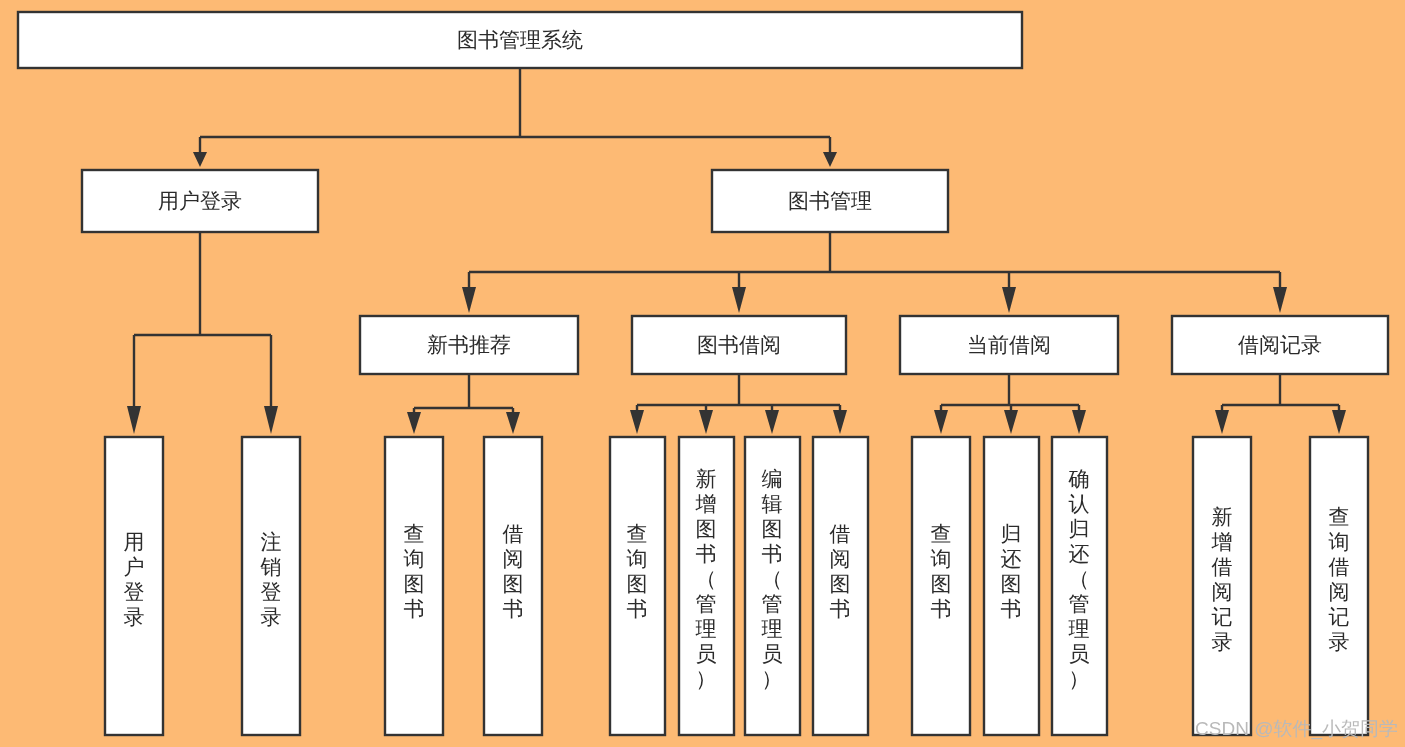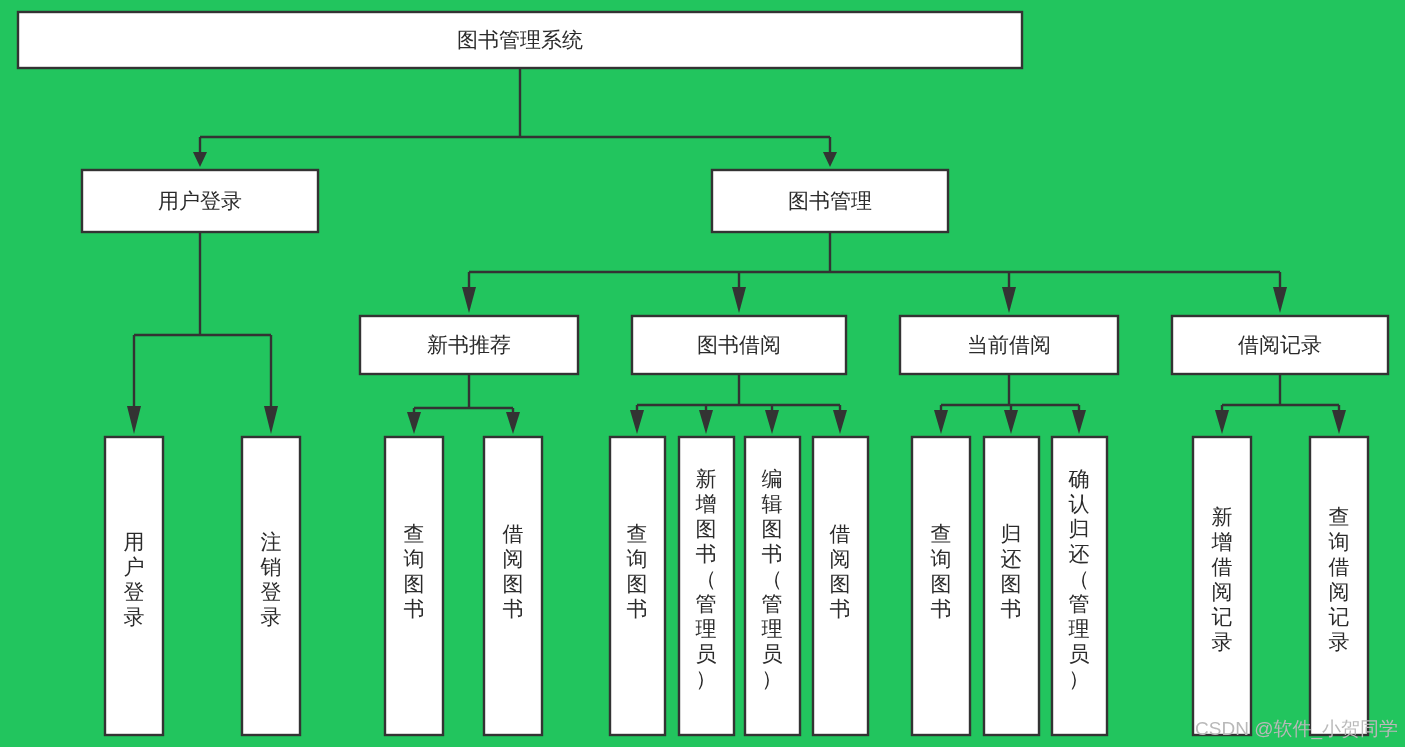--- a/index.html
+++ b/index.html
@@ -8,21 +8,21 @@
     padding: 0;
     background: #ffffff;
   }
   body {
     font-family: "Liberation Sans", "DejaVu Sans", sans-serif;
   }
   #diagram-root {
     position: relative;
     width: 1405px;
     height: 747px;
-    background: #22c55e;
+    background: #fdba74;
     overflow: hidden;
     text-decoration: underline;
   }
   svg.tree-canvas {
     position: absolute;
     left: 0;
     top: 0;
     width: 1405px;
     height: 747px;
     display: block;

